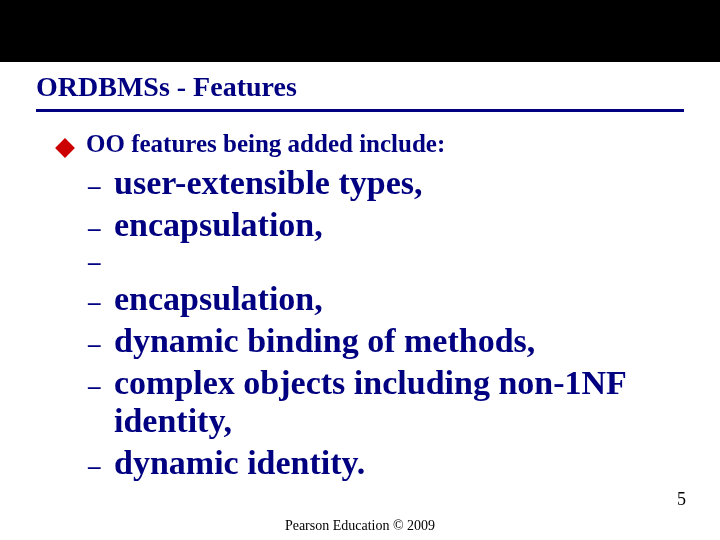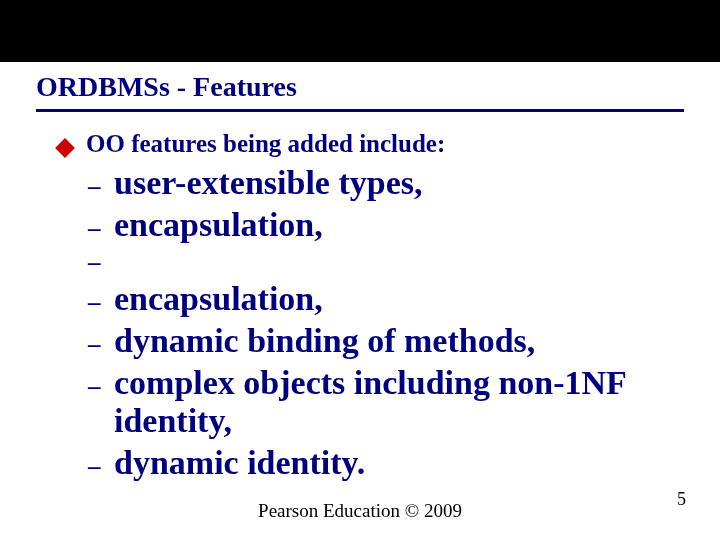--- a/index.html
+++ b/index.html
@@ -68,25 +68,25 @@
     color: #000080;
     min-width: 16px;
   }
   .subtext {
     font-size: 34px;
     font-weight: bold;
     color: #000080;
   }
   .footer {
     position: absolute;
-    bottom: 18px;
+    bottom: 6px;
     left: 0;
     width: 100%;
     text-align: center;
-    font-size: 19px;
+    font-size: 14px;
     color: #000000;
     font-family: "Times New Roman", Times, serif;
     margin-top: 20px;
   }
   .pagenum {
     position: absolute;
     bottom: 30px;
     right: 34px;
     font-size: 18px;
     color: #000000;

